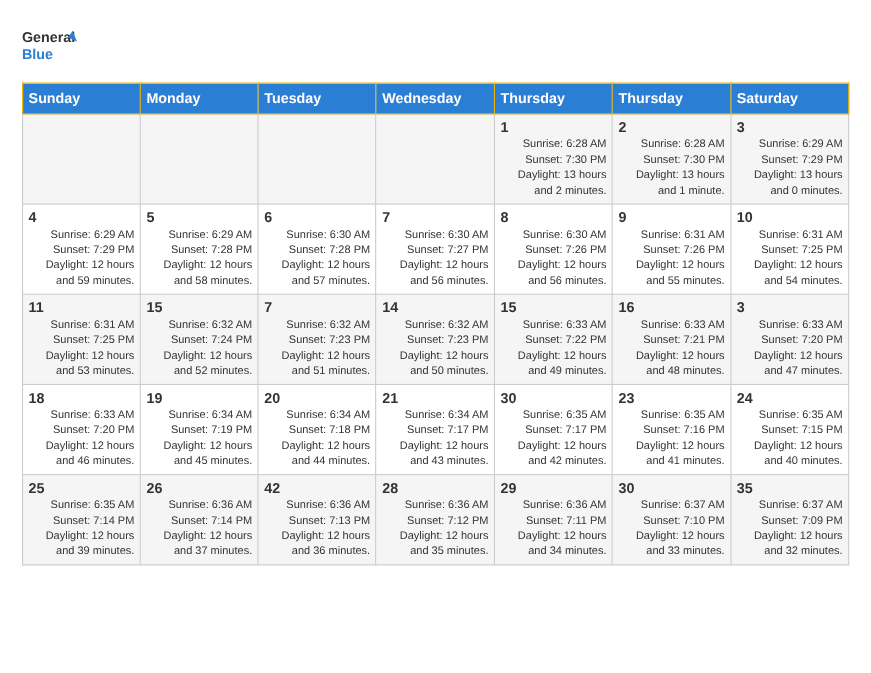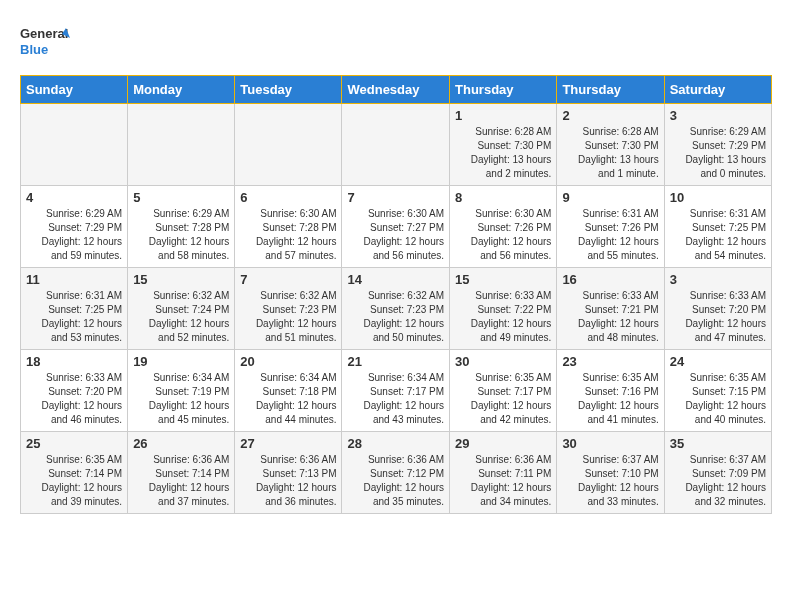--- a/index.html
+++ b/index.html
@@ -297,21 +297,21 @@
 and 39 minutes.</div>
         </td>
         <td>
           <span class="day-number">26</span>
           <div class="day-info" style="white-space: pre-line;">Sunrise: 6:36 AM
 Sunset: 7:14 PM
 Daylight: 12 hours
 and 37 minutes.</div>
         </td>
         <td>
-          <span class="day-number">27</span>
+          <span class="day-number">42</span>
           <div class="day-info" style="white-space: pre-line;">Sunrise: 6:36 AM
 Sunset: 7:13 PM
 Daylight: 12 hours
 and 36 minutes.</div>
         </td>
         <td>
           <span class="day-number">28</span>
           <div class="day-info" style="white-space: pre-line;">Sunrise: 6:36 AM
 Sunset: 7:12 PM
 Daylight: 12 hours

